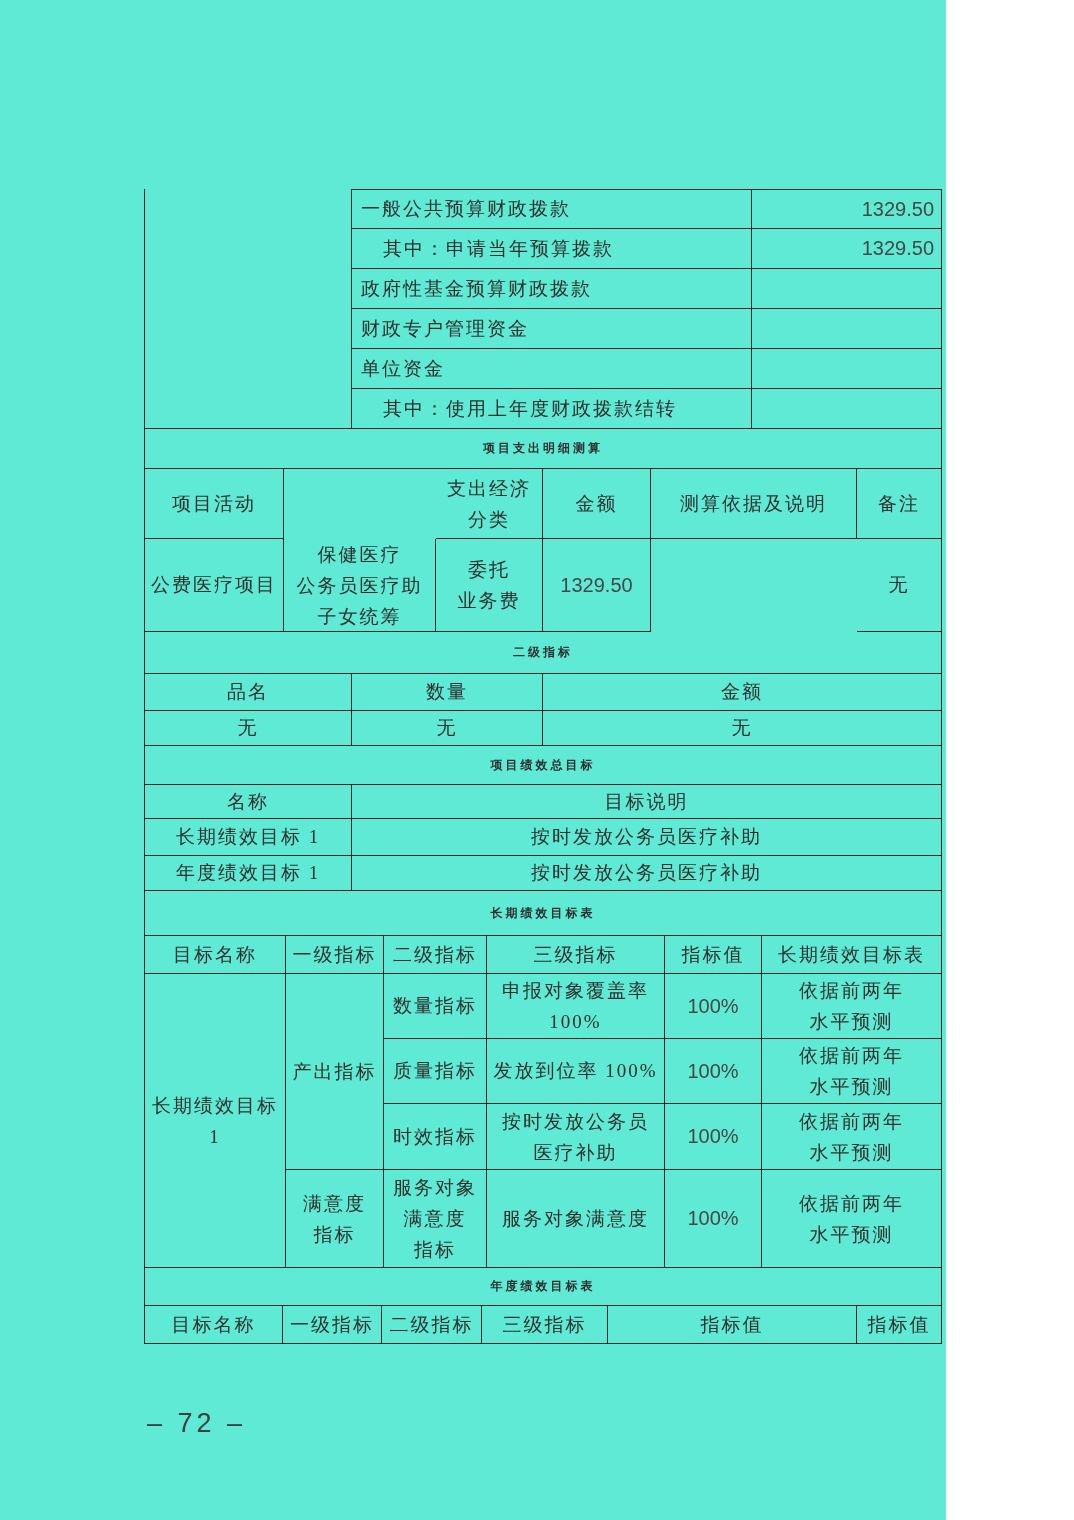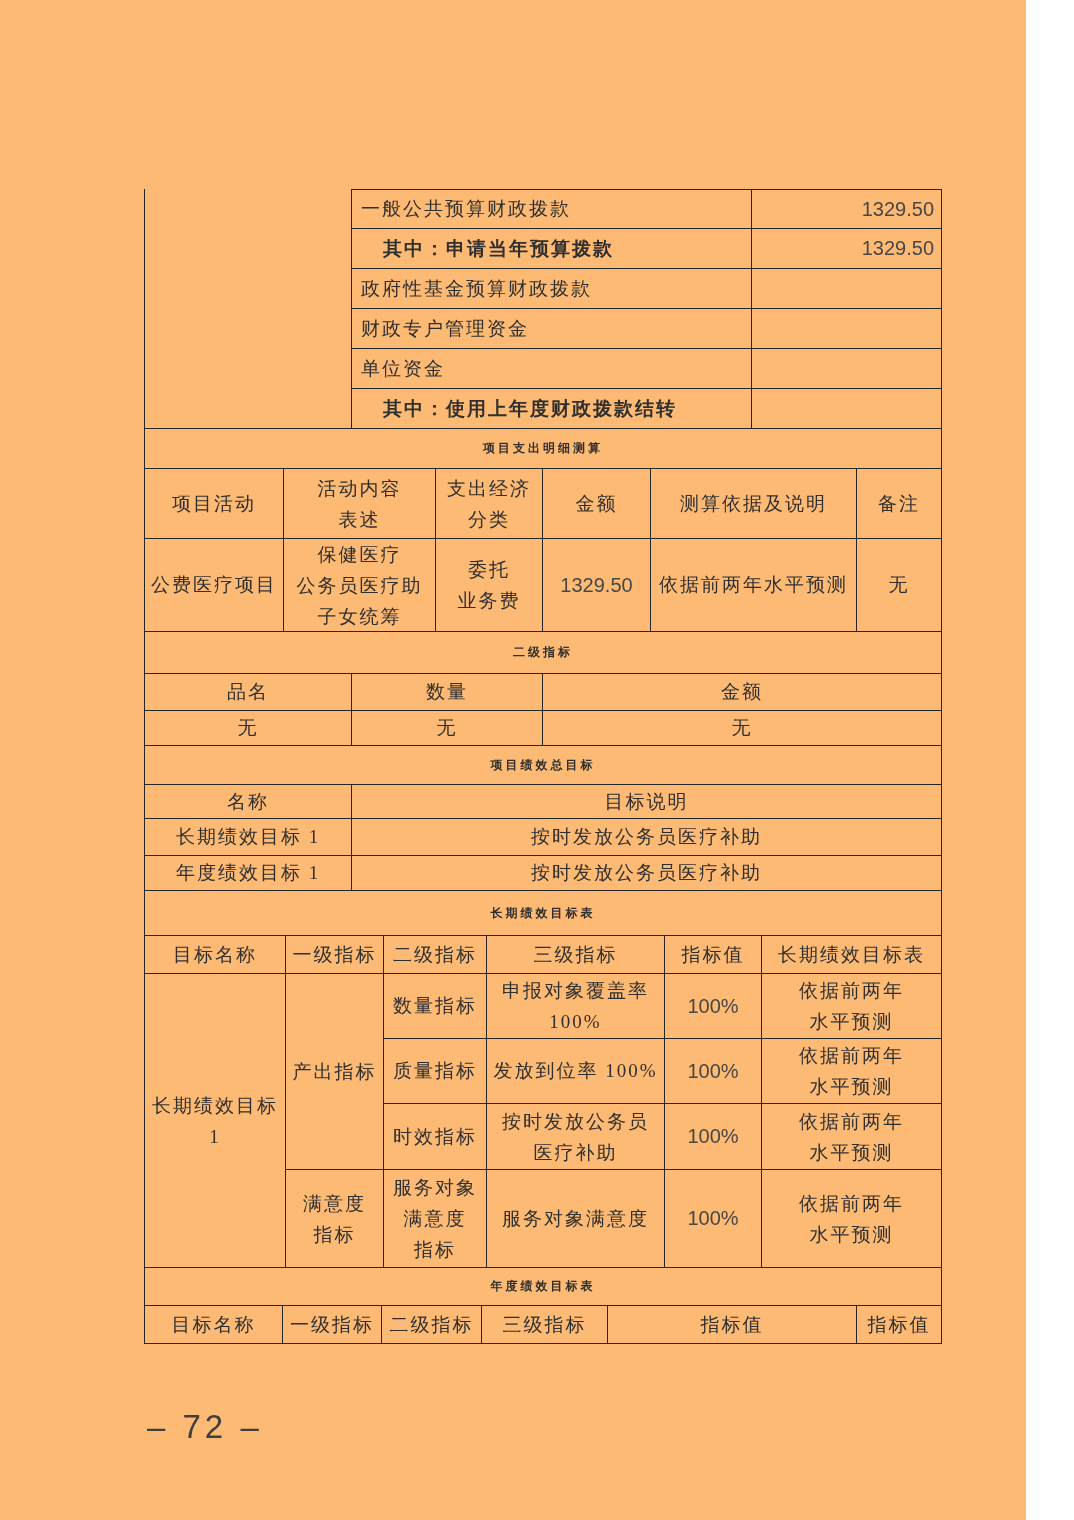--- a/index.html
+++ b/index.html
@@ -2,48 +2,48 @@
 <html><head>
 <meta charset="utf-8">
 <style>
   :root{
     --bc:#262626;
     --tx:#2f2f2f;
     --numc:#474747;
   }
   html,body{margin:0;padding:0;background:#ffffff;}
   .page{
-    position:relative;width:1026px;height:1520px;background:#fdba74;overflow:hidden;
+    position:relative;width:946px;height:1520px;background:#5eead4;overflow:hidden;
     font-family:"Liberation Serif","DejaVu Serif",serif;color:var(--tx);
   }
   .doc-table{
     position:absolute;left:144px;top:189px;width:797px;
     border-left:1px solid var(--bc);
   }
   .sec{display:grid;}
   .c{
     display:flex;align-items:center;justify-content:center;text-align:center;
     border-right:1px solid var(--bc);border-bottom:1px solid var(--bc);
     font-size:19px;letter-spacing:2px;box-sizing:border-box;
     overflow:hidden;
   }
   .c.left{justify-content:flex-start;text-align:left;padding-left:9px;}
   .c.right{justify-content:flex-end;text-align:right;padding-right:7px;}
   .c.top{border-top:1px solid var(--bc);}
-  .c.indent{padding-left:31px;font-weight:bold;}
+  .c.indent{padding-left:31px;}
   .c.title{font-weight:bold;letter-spacing:3px;font-size:12px;}
   .ml{white-space:pre-line;line-height:31px;}
   .num{
     font-family:"Liberation Sans","DejaVu Sans",sans-serif;
     color:var(--numc);font-size:20px;letter-spacing:0;
   }
   .page-num{
     position:absolute;left:147px;top:1408px;
     font-family:"Liberation Sans","DejaVu Sans",sans-serif;
-    font-size:33px;color:#3f3f3f;letter-spacing:4px;
+    font-size:27px;color:#3f3f3f;letter-spacing:4px;
   }
 </style>
 </head>
 <body>
 
 <div class="page">
 
   <div class="doc-table">
 
     <div class="sec" style="grid-template-columns:207px 400px 190px;grid-template-rows:repeat(6,40px);">
@@ -65,36 +65,33 @@
       <div class="c right num" style="grid-area:5/3;"></div>
 
       <div class="c left indent" style="grid-area:6/2;">其中：使用上年度财政拨款结转</div>
       <div class="c right num" style="grid-area:6/3;"></div>
     </div>
 
     <div class="sec" style="grid-template-columns:139px 152px 107px 108px 206px 85px;grid-template-rows:40px 70px 93px;">
       <div class="c title" style="grid-area:1/1/2/7;">项目支出明细测算</div>
 
       <div class="c" style="grid-area:2/1;">项目活动</div>
-      <div class="c ml" style="grid-area:2/2;">活动内容
-表述</div>
       <div class="c ml" style="grid-area:2/3;">支出经济
 分类</div>
       <div class="c" style="grid-area:2/4;">金额</div>
       <div class="c" style="grid-area:2/5;">测算依据及说明</div>
       <div class="c" style="grid-area:2/6;">备注</div>
 
       <div class="c ml" style="grid-area:3/2;">保健医疗
 公务员医疗助
 子女统筹</div>
       <div class="c" style="grid-area:3/1;">公费医疗项目</div>
       <div class="c ml" style="grid-area:3/3;">委托
 业务费</div>
       <div class="c num" style="grid-area:3/4;">1329.50</div>
-      <div class="c" style="grid-area:3/5;">依据前两年水平预测</div>
       <div class="c" style="grid-area:3/6;">无</div>
     </div>
 
     <div class="sec" style="grid-template-columns:207px 191px 399px;grid-template-rows:42px 37px 35px;">
       <div class="c title" style="grid-area:1/1/2/4;">二级指标</div>
 
       <div class="c" style="grid-area:2/1;">品名</div>
       <div class="c" style="grid-area:2/2;">数量</div>
       <div class="c" style="grid-area:2/3;">金额</div>
 

